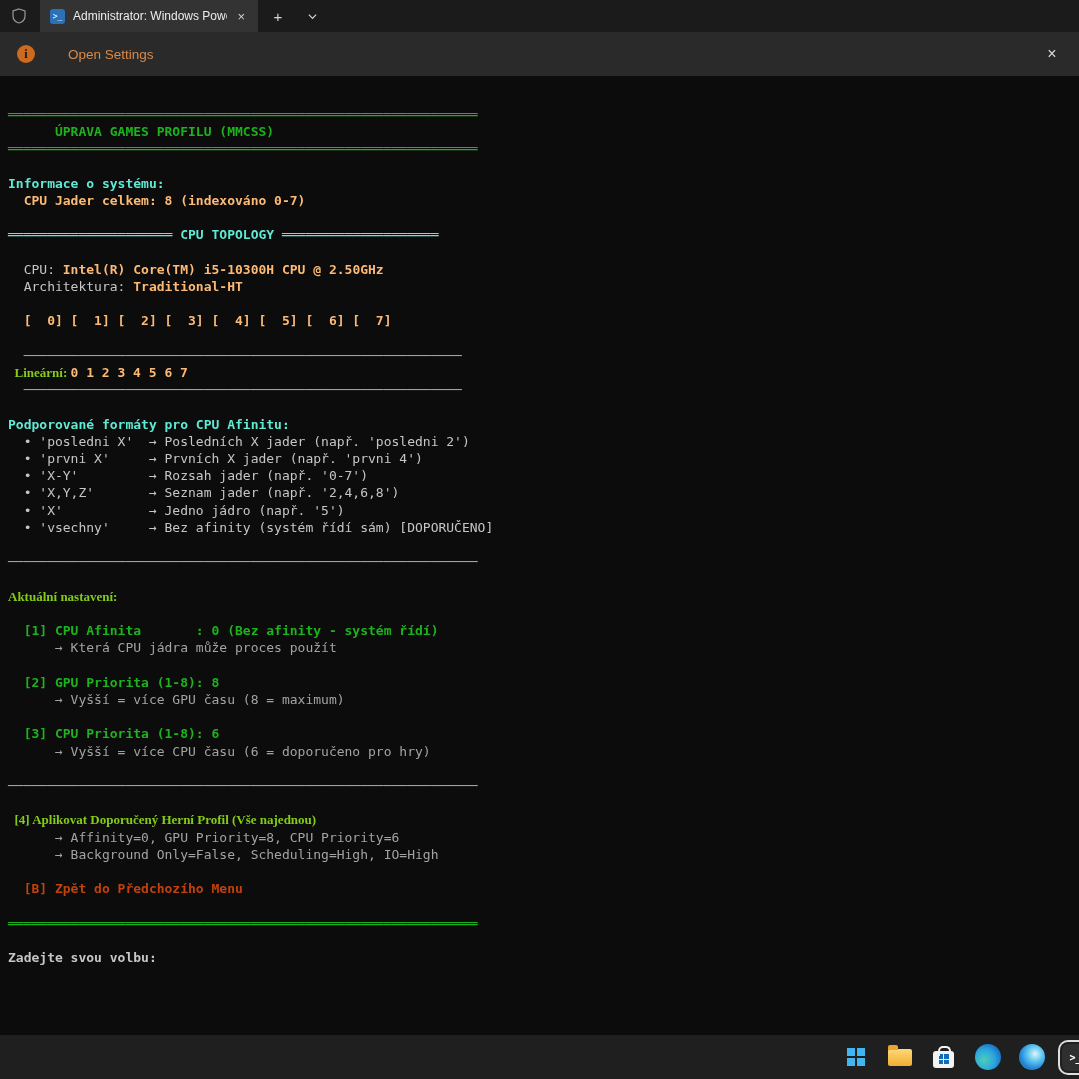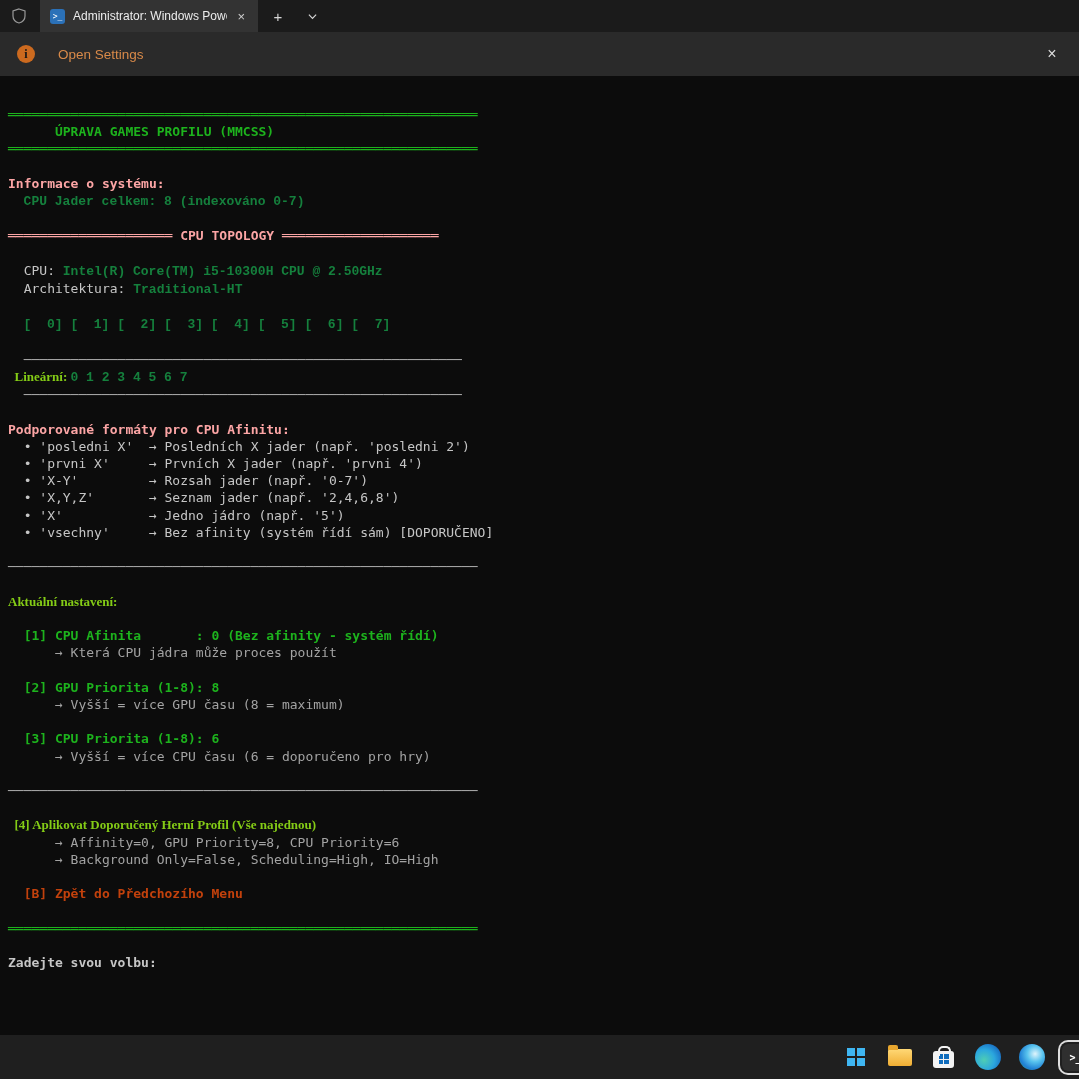--- a/index.html
+++ b/index.html
@@ -43,40 +43,40 @@
     position:absolute; top:32px; left:0; right:0; height:44px;
     background:#2a2a2a; display:flex; align-items:center;
     color:#ececec; font-size:13.5px;
   }
   .info-icon {
     width:18px; height:18px; border-radius:50%; background:#cc6a1f;
     color:#151515; font-weight:bold; font-size:12px; font-family:"Liberation Serif",serif;
     display:flex; align-items:center; justify-content:center;
     margin:0 15px 0 17px; flex:0 0 auto;
   }
-  .banner-link { color:#d98a49; margin-left:8px; cursor:pointer; }
+  .banner-link { color:#d98a49; margin-left:18px; cursor:pointer; }
   .banner-close {
     margin-left:auto; margin-right:16px; color:#dcdcdc; font-size:16px;
     width:22px; height:22px; display:flex; align-items:center; justify-content:center;
   }
 
   
   .terminal {
     position:absolute; top:76px; left:0; right:0; bottom:44px;
     background:#0c0c0c; padding:30px 0 0 8px;
     font-family:"DejaVu Sans Mono", monospace; font-size:13px;
     line-height:17.2px; white-space:pre; overflow:hidden;
   }
   .tline { min-height:17.2px; }
   .b { font-weight:700; }
   .c-green  { color:#1db31d; }
-  .c-cyan   { color:#fca5a5; }
+  .c-cyan   { color:#5eead4; }
   .c-yellow { color:#84cc16;font-family:Liberation Serif, serif; }
   .c-red    { color:#c2410c; }
-  .c-white  { color:#15803d;font-family:Liberation Mono, monospace; }
+  .c-white  { color:#fdba74; }
   .c-gray   { color:#c6c6c6; }
   .c-dim    { color:#a3a3a3; }
 
   
   .taskbar {
     position:absolute; bottom:0; left:0; right:0; height:44px;
     background:#1f1f1f; display:flex; align-items:center;
     justify-content:flex-end; overflow:hidden;
   }
   .task-icons { display:flex; align-items:center; gap:13px; margin-right:-12px; }

